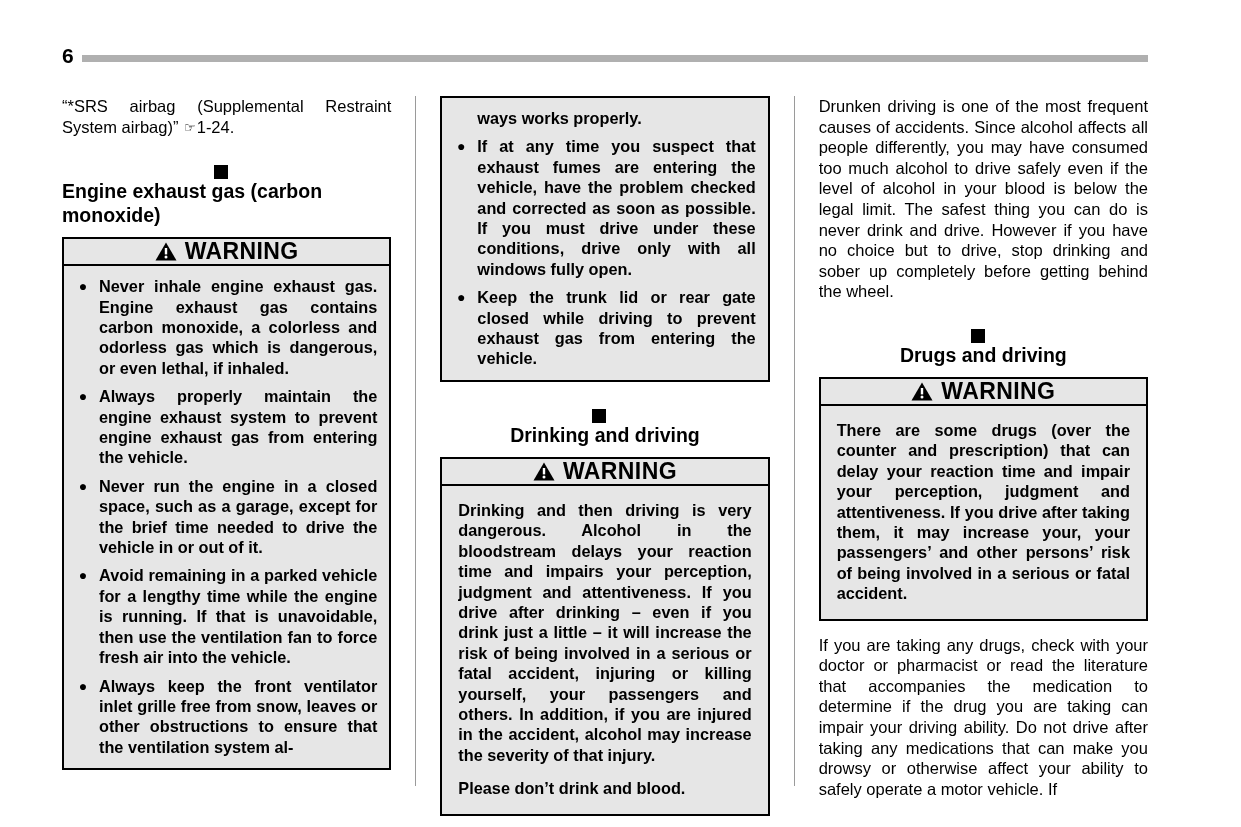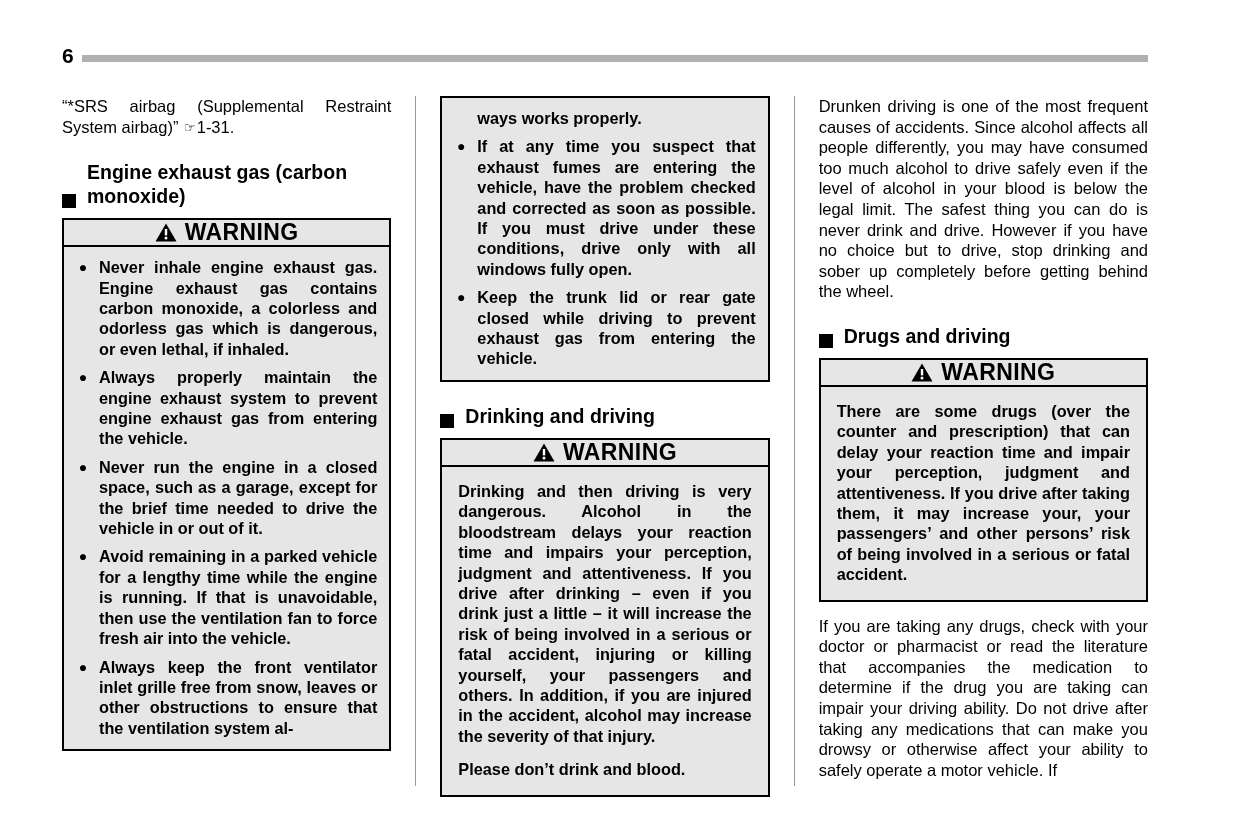--- a/index.html
+++ b/index.html
@@ -68,25 +68,26 @@
   .ref-hand {
     font-size: 13px;
     vertical-align: 1px;
     letter-spacing: 0;
     padding: 0 1px;
   }
 
   
   .section-heading {
     display: flex;
-    align-items: flex-end;
+    align-items: center;
     font-size: 19.5px;
     font-weight: bold;
     line-height: 24px;
     margin: 22px 0 10px 0;
+    flex-direction: column;
   }
   .section-heading .sq {
     width: 14px; height: 14px;
     background: #000;
     flex: none;
     margin-top: 5px;
     margin-right: 11px;
   }
   .section-heading .htext { display: block; }
 
@@ -167,21 +168,21 @@
 
 <div class="page-header">
   <span class="page-number">6</span>
   <span class="header-rule"></span>
 </div>
 
 <div class="columns">
 
   <div class="col">
 
-    <p class="body-text"><span>“*SRS airbag (Supplemental Restraint System airbag)” </span><span class="ref-hand">☞</span><span>1-31.</span></p>
+    <p class="body-text"><span>“*SRS airbag (Supplemental Restraint System airbag)” </span><span class="ref-hand">☞</span><span>1-24.</span></p>
 
     <div class="section-heading">
       <span class="sq"></span>
       <span class="htext">Engine exhaust gas (carbon monoxide)</span>
     </div>
 
     <div class="warn-header">
       <svg class="tri" width="22" height="19" viewBox="0 0 22 19" aria-hidden="true">
         <polygon points="11,0.5 21.5,18.5 0.5,18.5" fill="#000"></polygon>
         <rect x="9.8" y="6" width="2.4" height="6.4" fill="#fff"></rect>

